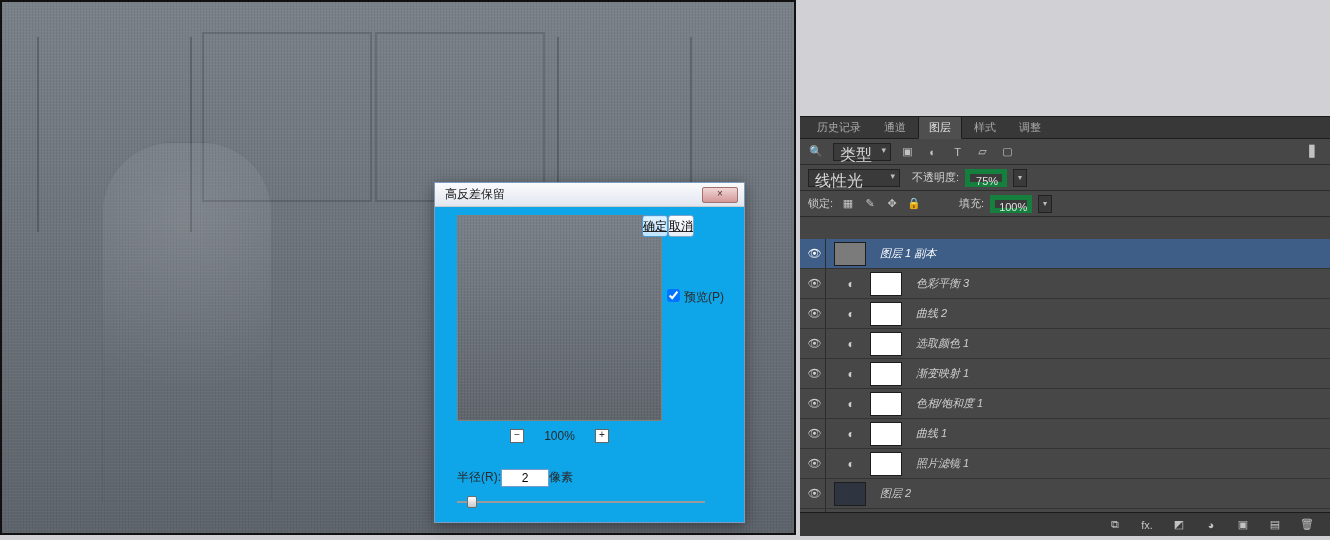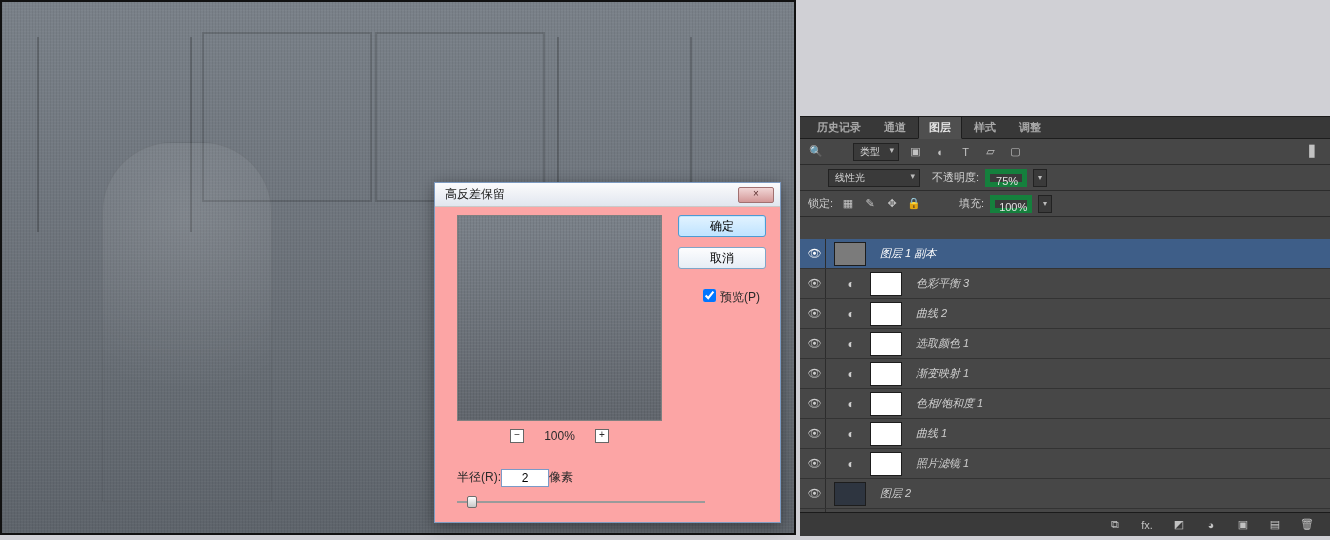--- a/index.html
+++ b/index.html
@@ -44,22 +44,22 @@
     position: absolute; left: 100px; top: 140px; width: 170px; height: 360px;
     border-radius: 70px 70px 0 0;
     background: radial-gradient(circle at 50% 20%, rgba(255,255,255,0.12), transparent 60%);
     border: 1px solid rgba(0,0,0,0.08);
   }
   .canvas-wrap .fig.f2 { left: 560px; top: 180px; width: 175px; height: 340px; }
   
   .dialog {
     position: absolute;
     left: 434px; top: 182px;
-    width: 347px; height: 341px;
-    background: #fca5a5;
+    width: 311px; height: 341px;
+    background: #0ea5e9;
     border: 1px solid #7d9bc1;
     box-shadow: 0 3px 14px rgba(0,0,0,0.4);
   }
   .dialog .titlebar {
     height: 24px;
     background: linear-gradient(#fbfbfc, #e1e6ef);
     border-bottom: 1px solid #c9c9c9;
     display: flex; align-items: center; justify-content: space-between;
     padding: 0 6px 0 10px;
   }
@@ -122,21 +122,21 @@
   .dialog .slider .thumb {
     position: absolute; left: 4%; top: 1px;
     width: 10px; height: 12px;
     background: linear-gradient(#fefefe,#c8c8c8);
     border: 1px solid #6e6e6e;
     border-radius: 2px;
     cursor: pointer;
   }
   .dialog .btncol {
     position: absolute; right: 14px; top: 8px; width: 88px;
-    display: flex; flex-direction: column; gap: 10px;
+    display: flex; flex-direction: row; gap: 0; text-decoration: underline;
   }
   .dialog .btncol button {
     height: 22px;
     background: linear-gradient(#fdfdfe,#e6edf5);
     border: 1px solid #7fa6c8;
     border-radius: 3px;
     font-size: 12px;
     cursor: pointer;
   }
   .dialog .btncol button.primary {
@@ -157,21 +157,20 @@
     color: #cfcfcf;
     border-top: 1px solid #1b1b1b;
     overflow: hidden;
   }
   .panel-tabs {
     height: 22px; display: flex; gap: 1px;
     background: #383838;
     border-bottom: 1px solid #1d1d1d;
     padding-left: 6px;
     align-items: flex-end;
-    font-weight: bold;
   }
   .ptab {
     padding: 3px 10px 3px;
     font-size: 11px;
     color: #a8a8a8;
     background: #383838;
     border: 1px solid transparent;
     border-bottom: none;
     cursor: pointer;
   }
@@ -184,24 +183,23 @@
   }
   .layer-toolbar {
     height: 26px; display: flex; align-items: center;
     padding: 0 8px; gap: 8px;
     border-bottom: 1px solid #2c2c2c;
     background: #474747;
   }
   .drop {
     height: 18px; background: #3a3a3a; border: 1px solid #222;
     padding: 1px 18px 1px 6px;
-    font-size: 10px; color: #d6d6d6;
+    font-size: 16px; color: #d6d6d6;
     position: relative;
     cursor: pointer;
-    margin-left: 20px;
   }
   .drop::after {
     content: "▾";
     position: absolute; right: 4px; top: 1px; font-size: 9px; color: #bcbcbc;
   }
   .ticon {
     width: 17px; height: 17px;
     display: inline-flex; align-items: center; justify-content: center;
     color: #c2c2c2; font-size: 11px;
     border: 1px solid transparent;

